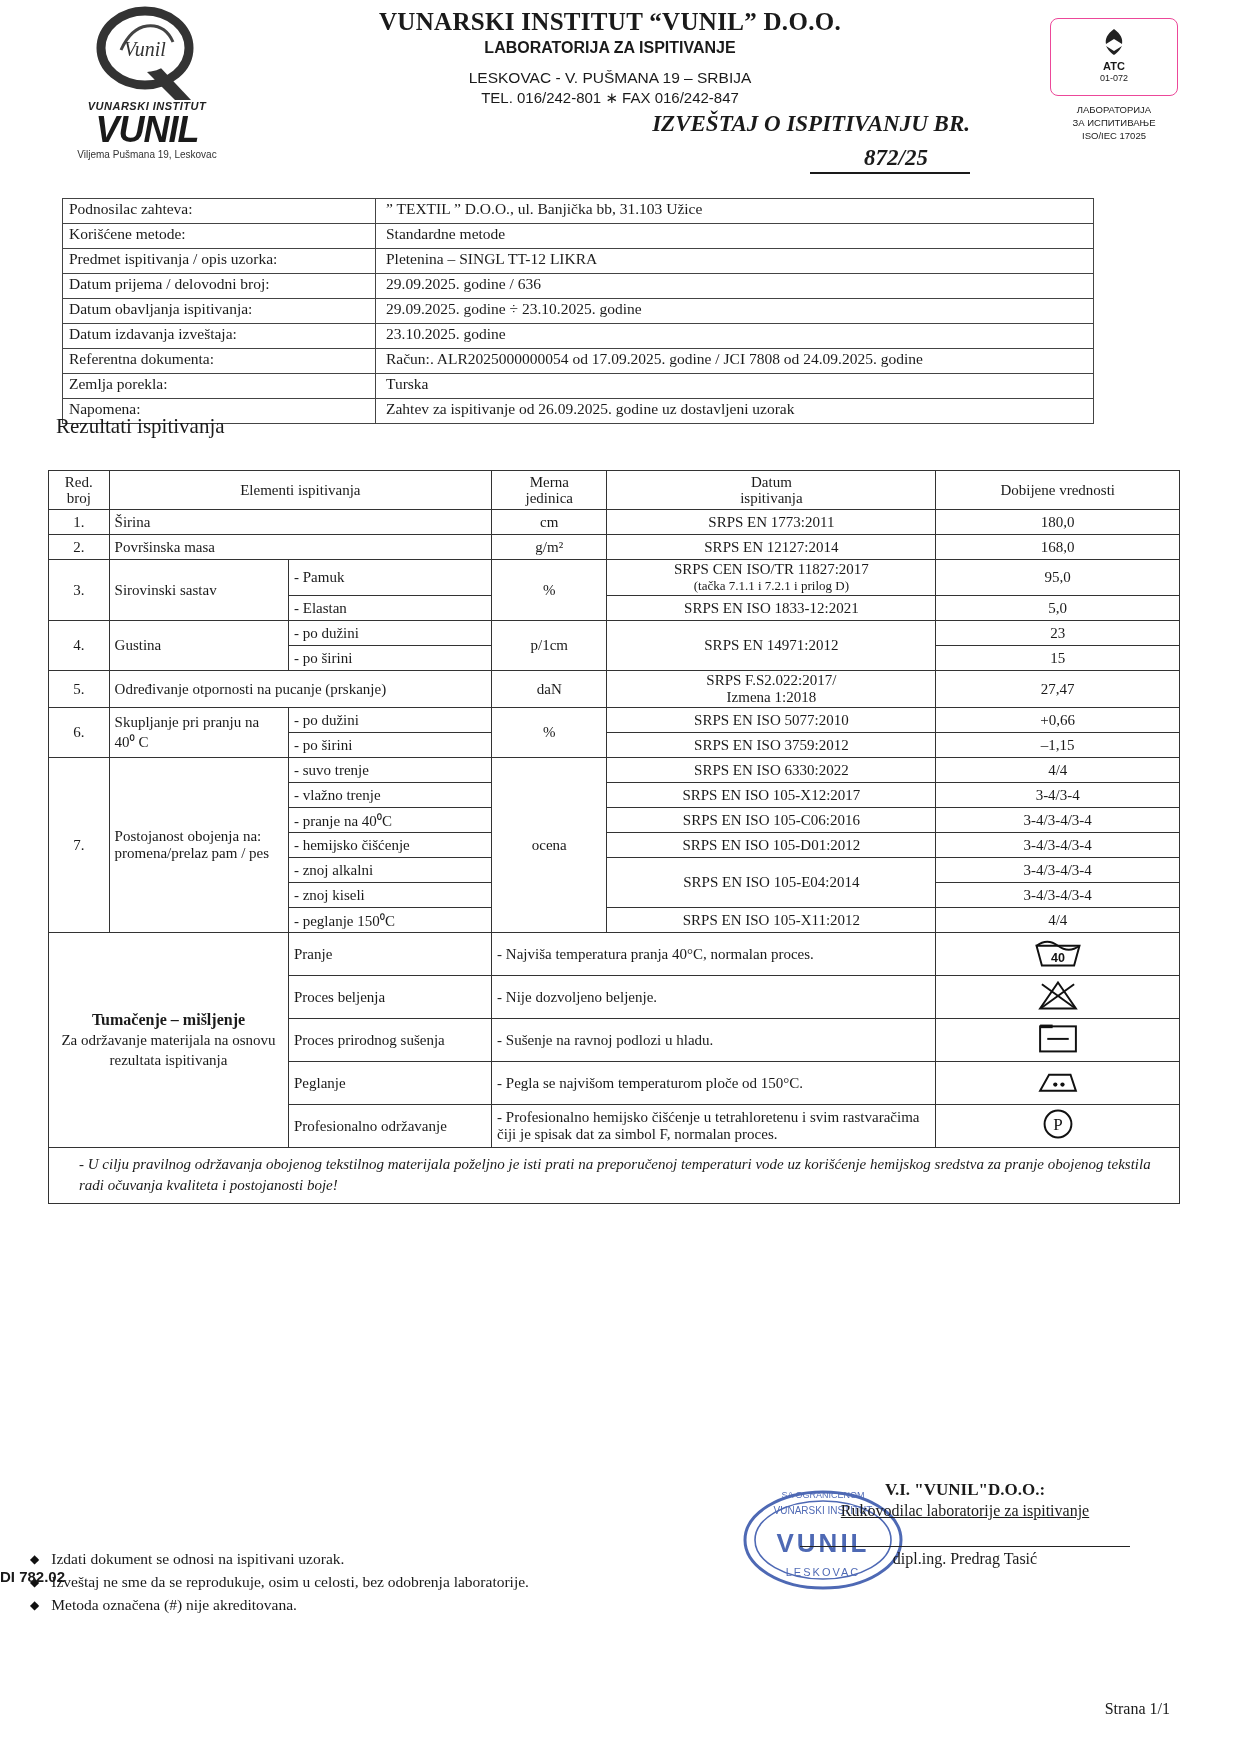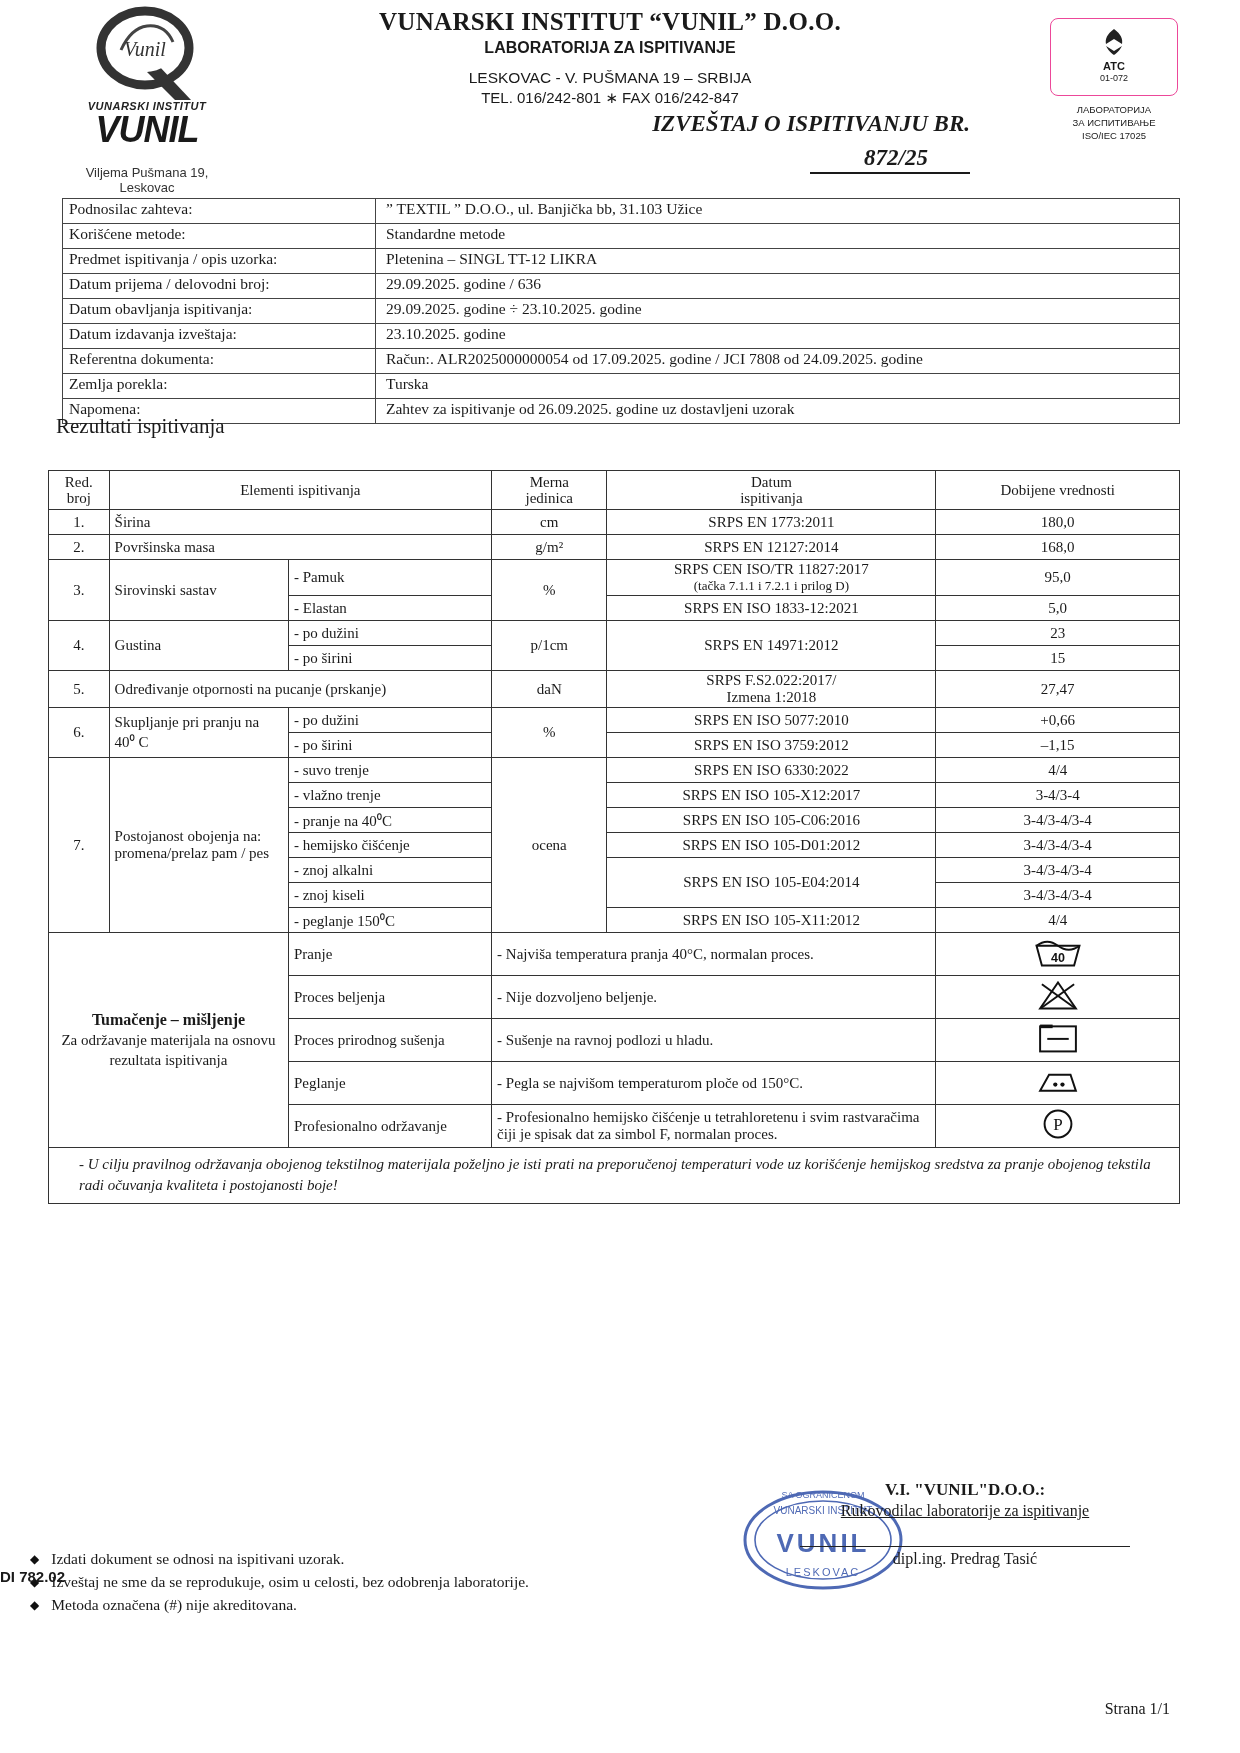--- a/index.html
+++ b/index.html
@@ -54,23 +54,23 @@
     font-weight: bold;
     font-style: italic;
     font-size: 36px;
     letter-spacing: -1px;
     line-height: 0.95;
     color: #1a1a1a;
     margin-top: 1px;
   }
   .logo-sub2 {
     font-family: "Liberation Sans", sans-serif;
-    font-size: 13px;
+    font-size: 10px;
     color: #333;
-    margin-top: 18px;
+    margin-top: 2px;
   }
 
   .title-block {
     position: absolute;
     left: 250px;
     top: 8px;
     width: 720px;
     text-align: center;
   }
   .t-main {
@@ -150,21 +150,21 @@
     font-size: 9.5px;
     line-height: 1.35;
     margin-top: 8px;
   }
 
   
   .info-table {
     position: absolute;
     left: 62px;
     top: 198px;
-    width: 1118px;
+    width: 1032px;
     border-collapse: collapse;
     font-size: 15.5px;
   }
   .info-table td {
     border: 1px solid #444;
     padding: 1px 6px;
     vertical-align: top;
     height: 22px;
   }
   .info-table td.k { width: 300px; }

